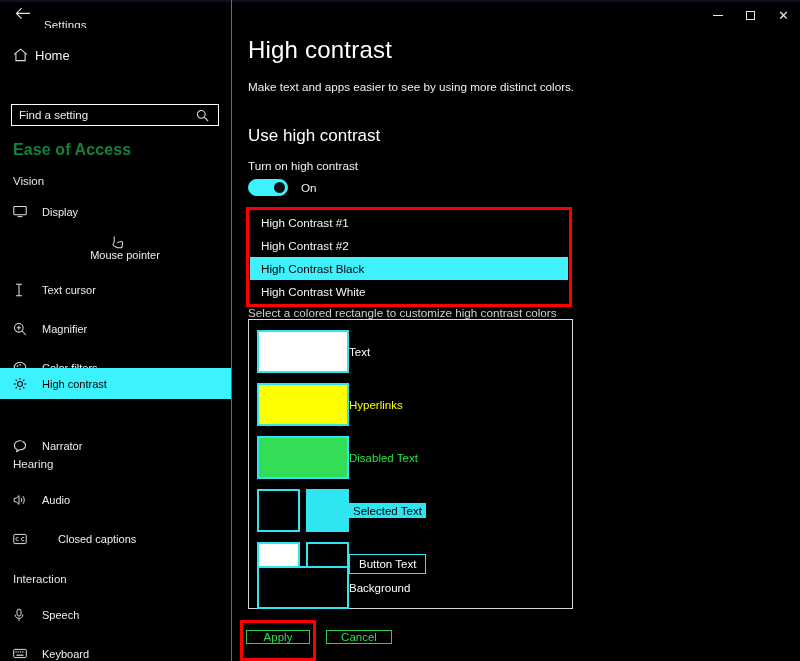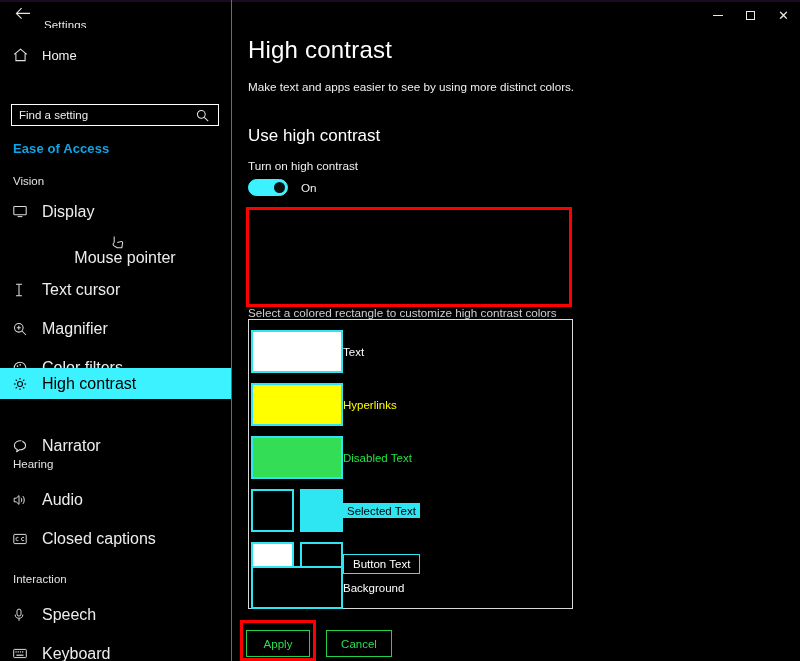--- a/index.html
+++ b/index.html
@@ -51,48 +51,48 @@
   }
   .sidebar-divider {
     position: absolute; left: 231px; top: 0px; width: 1px; height: 661px;
     background: #6b6b6b;
   }
   .home-row {
     position: absolute; left: 0px; top: 14px; width: 231px; height: 26px;
     display: flex; align-items: center; padding-left: 13px;
   }
   .home-row .ic { width: 22px; display: flex; align-items: center; color: #e2e2e2; }
-  .home-row .lb { font-size: 13px; color: #f2f2f2; margin-left: 7px; }
+  .home-row .lb { font-size: 13px; color: #f2f2f2; }
 
   .searchbox {
     position: absolute; left: 11px; top: 76px; width: 208px; height: 22px;
     border: 1.3px solid #ffffff; background: #000000;
     display: flex; align-items: center;
   }
   .searchbox input {
     border: 0; background: transparent; outline: none;
     color: #ededed; font-size: 11.5px; font-family: "Liberation Sans", sans-serif;
     padding: 0 0 0 7px; width: 178px; height: 100%;
   }
   .searchbox input::placeholder { color: #ededed; opacity: 1; }
   .searchbox .sic { width: 24px; display: flex; align-items: center; justify-content: center; color: #e2e2e2; }
 
   .section-hd {
     position: absolute; left: 13px;
-    font-size: 13px; font-weight: bold; color: #0ea5e9; letter-spacing: .1px;
+    font-size: 16px; font-weight: bold; color: #15803d; letter-spacing: .1px;
   }
   .group-hd {
     position: absolute; left: 13px;
     font-size: 11.5px; color: #e3e3e3;
   }
 
   .navitem {
     position: absolute; left: 0; width: 231px; height: 31px;
     display: flex; align-items: center; padding-left: 13px;
-    font-size: 16px; color: #ededed;
+    font-size: 11px; color: #ededed;
   }
   .navitem .ic { width: 23px; display: flex; align-items: center; justify-content: flex-start; color: #dcdcdc; }
   .navitem .lb { margin-left: 6px; }
   .navitem.selected { background: #3df2ff; color: #000000; }
   .navitem.selected .ic { color: #000000; }
 
   
   .main { position: absolute; left: 232px; top: 28px; width: 568px; height: 633px; background: #000; }
 
   .page-title {
@@ -140,39 +140,39 @@
   .hint-text {
     position: absolute; left: 16px; top: 278px;
     font-size: 11.7px; color: #cfcfcf;
   }
 
   
   .swatch-panel {
     position: absolute; left: 16px; top: 291px; width: 325px; height: 290px;
     border: 1.5px solid #d8d8d8; background: #000000;
   }
-  .srow { position: absolute; left: 2px; display: flex; align-items: center; }
+  .srow { position: absolute; left: 8px; display: flex; align-items: center; }
   .sw { border: 2px solid #2ee6f2; }
   .sw.big { width: 92px; height: 43px; }
   .sw.sm { width: 43px; height: 43px; }
   .srow .caption { font-size: 11.5px; margin-left: 0; }
 
   .cap-text   { color: #ffffff; margin-left: 12px; }
   .cap-link   { color: #ffff00; margin-left: 12px; }
   .cap-dis    { color: #23e33f; margin-left: 12px; }
   .cap-sel    { color: #000000; background: #2ee6f2; margin-left: 12px; padding: 1.5px 4px; }
   .cap-btn    { color: #ffffff; border: 1.5px solid #2ee6f2; margin-left: 12px; padding: 3px 9px; }
 
   
   .apply-redbox {
     position: absolute; left: 8px; top: 592px; width: 76px; height: 41px;
     border: 3px solid #fe0000;
   }
   .btn {
-    position: absolute; height: 27px;
+    position: absolute; height: 14px;
     border: 1.5px solid #22d04a; background: #000000;
     color: #2ade52; font-size: 11.5px; font-family: "Liberation Sans", sans-serif;
     display: flex; align-items: center; justify-content: center;
   }
   .btn-apply  { left: 14px; top: 602px; width: 64px; }
   .btn-cancel { left: 94px; top: 602px; width: 66px; }
 </style>
 </head>
 <body>
 
@@ -309,21 +309,21 @@
       <span class="ic">
         <svg width="14" height="14" viewBox="0 0 14 14" aria-hidden="true">
           <path d="M1.2 5.2 L3.2 5.2 L6 2.6 L6 11.4 L3.2 8.8 L1.2 8.8 Z" stroke="#dcdcdc" stroke-width="1" fill="none"></path>
           <path d="M8 4.8 C9 5.8 9 8.2 8 9.2" stroke="#dcdcdc" stroke-width="1" fill="none"></path>
           <path d="M9.9 3.1 C11.7 4.9 11.7 9.1 9.9 10.9" stroke="#dcdcdc" stroke-width="1" fill="none"></path>
         </svg>
       </span>
       <span class="lb">Audio</span>
     </div>
 
-    <div class="navitem" style="top:495px;">
+    <div class="navitem" style="top:495px;gap:16px;">
       <span class="ic">
         <svg width="14" height="12" viewBox="0 0 14 12" aria-hidden="true">
           <rect x="0.8" y="1.4" width="12.4" height="9.2" rx="0.8" stroke="#dcdcdc" stroke-width="1" fill="none"></rect>
           <path d="M5.4 4.6 C4.2 3.9 3 4.5 3 6 C3 7.5 4.2 8.1 5.4 7.4" stroke="#dcdcdc" stroke-width="1" fill="none"></path>
           <path d="M10.9 4.6 C9.7 3.9 8.5 4.5 8.5 6 C8.5 7.5 9.7 8.1 10.9 7.4" stroke="#dcdcdc" stroke-width="1" fill="none"></path>
         </svg>
       </span>
       <span class="lb">Closed captions</span>
     </div>
 
@@ -369,20 +369,26 @@
     <div class="toggle-label">Turn on high contrast</div>
     <div class="toggle-wrap">
       <div class="toggle">
         <div class="knob"></div>
       </div>
       <div class="toggle-state">On</div>
     </div>
 
     <div class="hint-text">Select a colored rectangle to customize high contrast colors</div>
 
+    <div class="dropdown-list">
+      <div class="dd-item">High Contrast #1</div>
+      <div class="dd-item">High Contrast #2</div>
+      <div class="dd-item active">High Contrast Black</div>
+      <div class="dd-item">High Contrast White</div>
+    </div>
     <div class="dropdown-redbox"></div>
 
     <div class="swatch-panel">
 
       <div class="srow" style="top:10px;">
         <div class="sw big" style="background:#ffffff;"></div>
         <span class="caption cap-text">Text</span>
       </div>
 
       <div class="srow" style="top:63px;">

